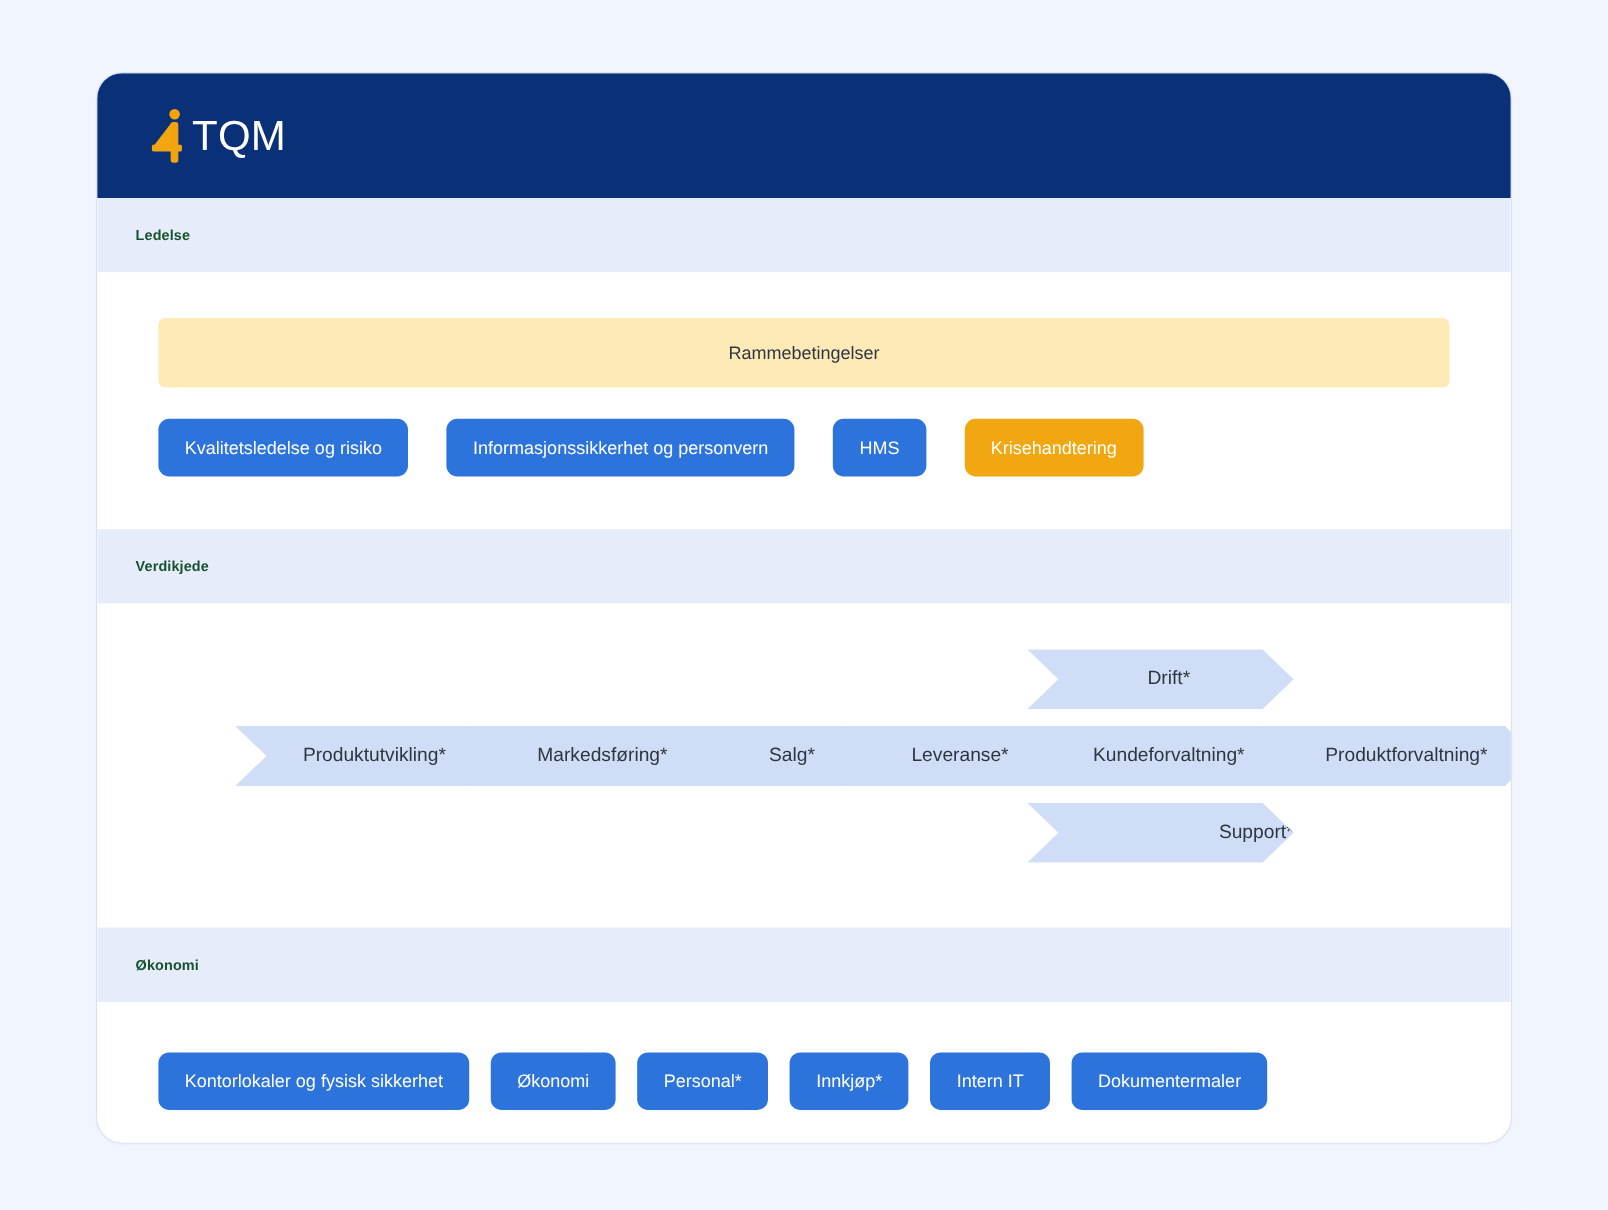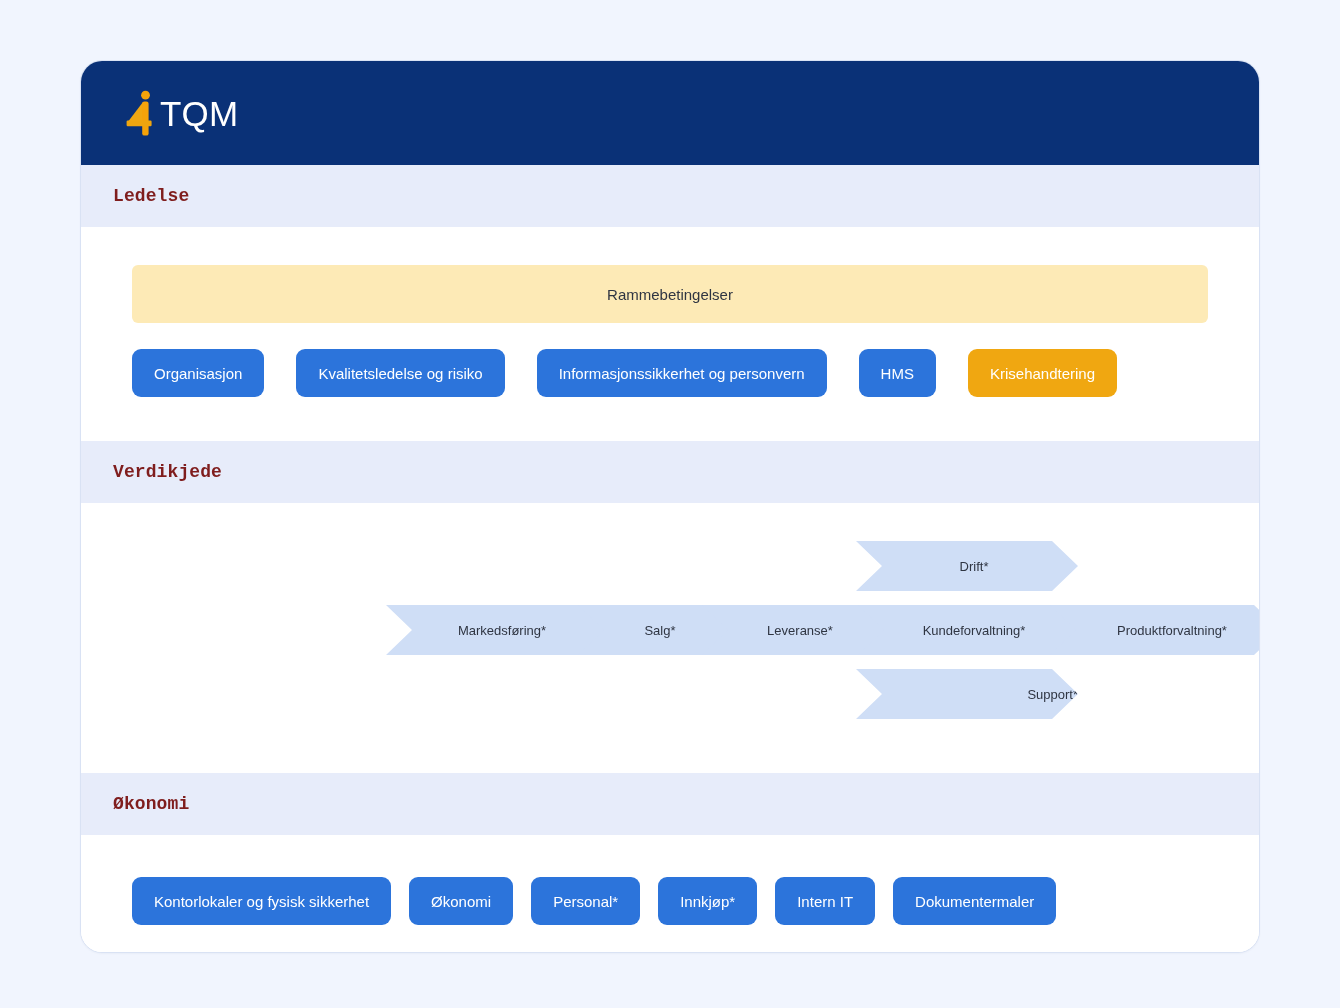--- a/index.html
+++ b/index.html
@@ -71,25 +71,24 @@
   
   .band {
     height: 62px;
     background: #e7ecfa;
     display: flex;
     align-items: center;
     padding-left: 32px;
   }
 
   .band-title {
-    font-size: 18px;
+    font-size: 12px;
     font-weight: 700;
-    color: #7f1d1d;
+    color: #14532d;
     letter-spacing: 0.1px;
-    font-family: Liberation Mono, monospace;
   }
 
   
   .body-pane {
     background: #ffffff;
     padding: 0 51px;
   }
 
   .pane-ledelse { padding-top: 38px; padding-bottom: 44px; }
   .pane-verdikjede { padding-top: 22px; padding-bottom: 38px; }
@@ -156,21 +155,21 @@
     background: #cfdef6;
     display: flex;
     align-items: center;
     justify-content: center;
     cursor: pointer;
     -webkit-clip-path: polygon(0 0, calc(100% - 26px) 0, 100% 50%, calc(100% - 26px) 100%, 0 100%, 26px 50%);
     clip-path: polygon(0 0, calc(100% - 26px) 0, 100% 50%, calc(100% - 26px) 100%, 0 100%, 26px 50%);
   }
 
   .chev-label {
-    font-size: 13px;
+    font-size: 16px;
     color: #2f3542;
     white-space: nowrap;
     padding-left: 14px;
     line-height: 1;
   }
 
   
   .row-main { top: 80px; }
   
   .row-up   { top: 16px; }
@@ -202,40 +201,42 @@
       <span class="band-title">Ledelse</span>
     </div>
 
     <div class="body-pane pane-ledelse">
 
       <div class="banner">
         <span class="banner-label">Rammebetingelser</span>
       </div>
 
       <div class="pill-row">
-        <button class="pill pill-blue">Organisasjon</button>
         <button class="pill pill-blue">Kvalitetsledelse og risiko</button>
         <button class="pill pill-blue">Informasjonssikkerhet og personvern</button>
         <button class="pill pill-blue">HMS</button>
         <button class="pill pill-orange">Krisehandtering</button>
       </div>
 
     </div>
 
     <div class="band">
       <span class="band-title">Verdikjede</span>
     </div>
 
     <div class="body-pane pane-verdikjede">
       <div class="chain">
 
         <div class="chev row-up" style="left:724px; width:222px;">
           <span class="chev-label">Drift*</span>
         </div>
 
+        <div class="chev row-main" style="left:64px;  width:218px;">
+          <span class="chev-label">Produktutvikling*</span>
+        </div>
         <div class="chev row-main" style="left:444px; width:154px;">
           <span class="chev-label">Salg*</span>
         </div>
         <div class="chev row-main" style="left:254px; width:218px;">
           <span class="chev-label">Markedsføring*</span>
         </div>
         <div class="chev row-main" style="left:724px; width:222px;">
           <span class="chev-label">Kundeforvaltning*</span>
         </div>
         <div class="chev row-main" style="left:570px; width:182px;">

